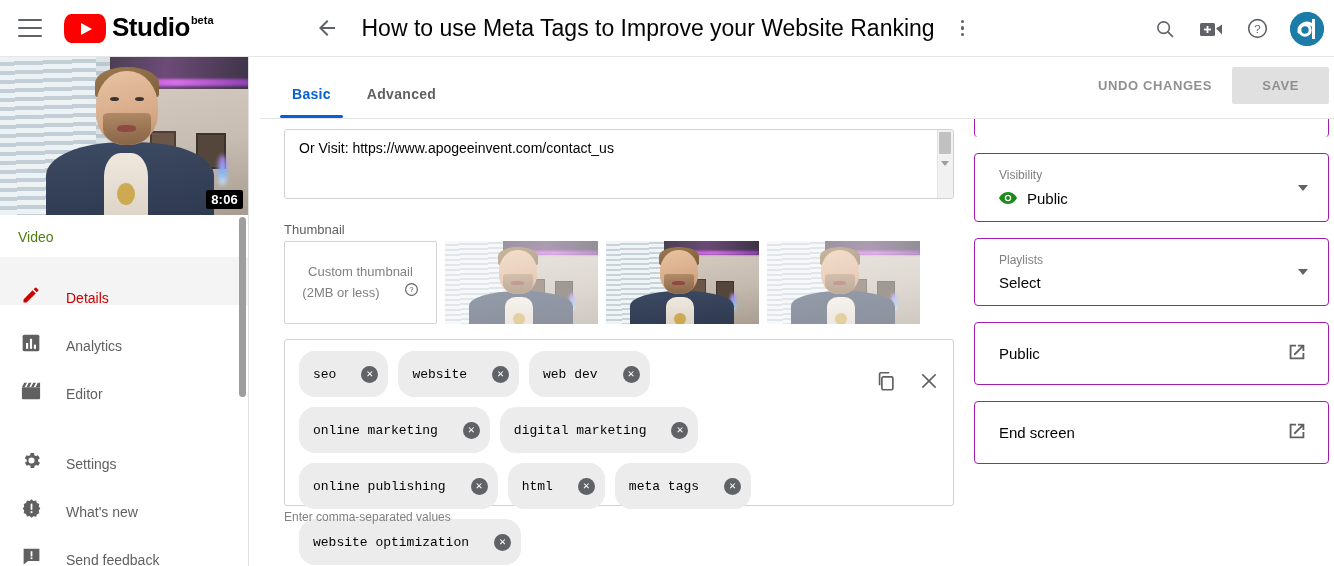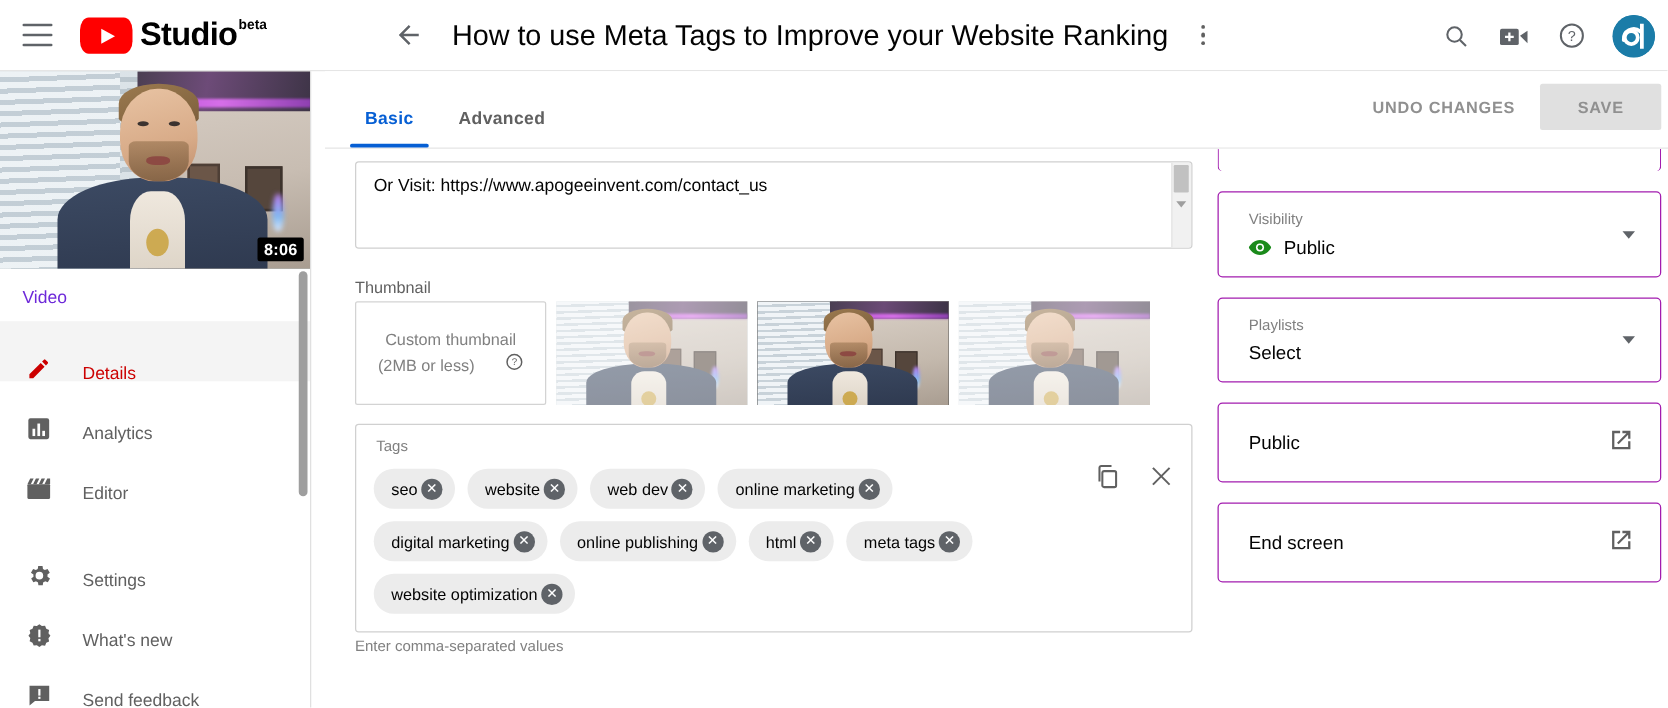--- a/index.html
+++ b/index.html
@@ -150,21 +150,21 @@
     border-radius: 38% 38% 0 0;
   }
   .vt-logo { position:absolute; left:117px; top:126px; width:18px; height:22px; border-radius:50%; background:#c9a13c; opacity:.85;}
   .dur-badge {
     position:absolute; right: 6px; bottom: 6px;
     background:#000; color:#fff; font-size: 13px; font-weight:bold;
     padding: 2px 5px; border-radius: 2px; letter-spacing:.2px;
   }
 
   .side-section-label {
-    font-size: 14px; color: #6d28d9;
+    font-size: 14px; color: #4d7c0f;
     padding: 14px 0 12px 18px;
   }
   .side-item {
     display:flex; align-items:flex-end; height: 48px;
     padding-left: 18px; cursor:pointer;
     font-size: 14px; color:#606060;
   }
   .side-item .si-ico { width: 26px; display:flex; align-items:center; justify-content:center; margin-right: 22px;}
   .side-item.active { background:#f4f4f4; color:#c00; }
   .side-item.active .si-label { color:#cc0000; }
@@ -274,24 +274,24 @@
     position:absolute; left: 24px; top: 220px;
     width: 670px; height: 167px;
     border: 1px solid #d0d0d0; border-radius: 3px; background:#fff;
   }
   .tags-label { font-size: 12px; color:#808080; padding: 10px 0 0 16px;}
   .tags-wrap {
     display:flex; flex-wrap: wrap; gap: 10px 10px;
     padding: 11px 120px 0 14px;
   }
   .chip {
-    display:flex; align-items:center; gap: 3px;
+    display:flex; align-items:center; gap: 25px;
     background:#ececec; border-radius: 16px;
-    padding: 0 10px 0 14px; height: 32px;
-    font-size: 13px; color:#030303; cursor:pointer;
+    padding: 0 10px 0 14px; height: 46px;
+    font-size: 13px; color:#030303; cursor:pointer;font-family:Liberation Mono, monospace;
   }
   .chip-x {
     width: 17px; height: 17px; border-radius: 50%;
     background:#5f6368; color:#fff;
     display:flex; align-items:center; justify-content:center;
     font-size: 11px; line-height:1; cursor:pointer;
   }
   .tags-icons { position:absolute; right: 14px; top: 30px; display:flex; align-items:center; gap: 22px;}
   .tags-hint { position:absolute; left: 24px; top: 391px; font-size: 12px; color:#808080;}
 
@@ -559,21 +559,20 @@
         <div class="tp-shirt"></div>
         <div class="tp-logo"></div>
         <div class="tp-hair"></div>
         <div class="tp-head"></div>
         <div class="tp-beard"></div>
         <div class="tp-mouth"></div>
       </div>
     </div>
 
     <div class="tags-box">
-      <div class="tags-label">Tags</div>
       <div class="tags-wrap">
         <span class="chip">
           <span>seo</span>
           <span class="chip-x">✕</span>
         </span>
         <span class="chip">
           <span>website</span>
           <span class="chip-x">✕</span>
         </span>
         <span class="chip">

